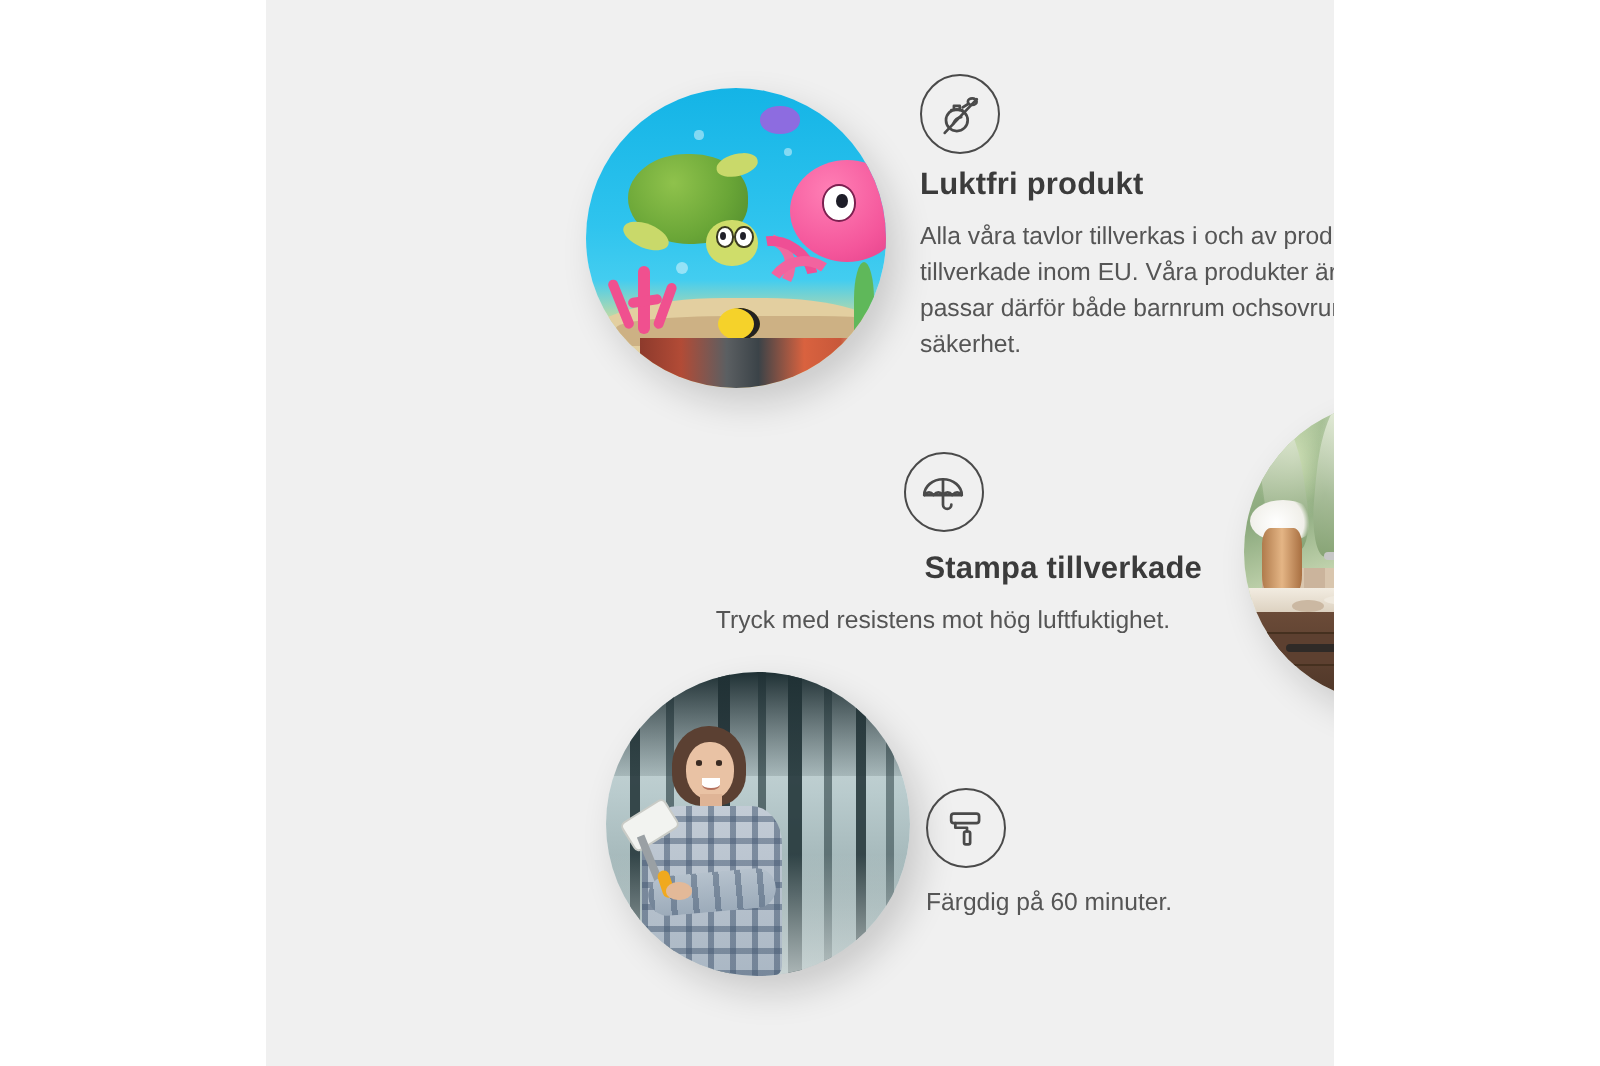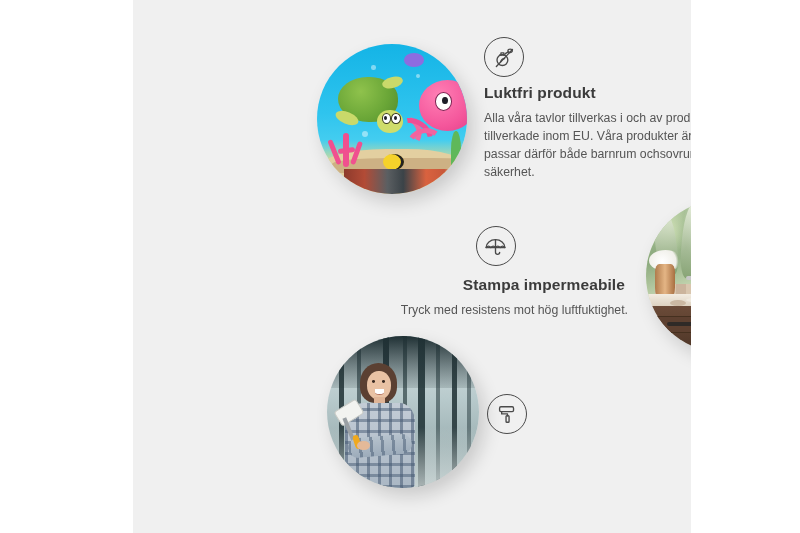--- a/index.html
+++ b/index.html
@@ -23,21 +23,20 @@
     background: #ffffff;
   }
   .panel {
     position: absolute;
     left: 133px;
     top: 0;
     width: 534px;
     height: 533px;
     background: #f0f0f0;
     overflow: hidden;
-    padding-left: 24px;
   }
 
   
   .feature {
     position: absolute;
   }
 
   .media {
     position: absolute;
     border-radius: 50%;
@@ -77,21 +76,21 @@
   #feature-1 .media { left: 160px; top: 44px; width: 150px; height: 150px; }
   #feature-1 .text-col { left: 327px; top: 37px; width: 302px; }
   #feature-1 .icon-wrap { margin-bottom: 7px; }
   #feature-1 .f-title { margin-bottom: 6px; }
 
   
   #feature-2 .media { left: 489px; top: 200px; width: 152px; height: 152px; }
   #feature-2 .text-col { left: 206px; top: 226px; width: 265px; text-align: center; }
   #feature-2 .icon-wrap { margin: 0 auto 10px auto; }
   #feature-2 .f-title { margin-bottom: 6px; text-align: right; padding-right: 3px;}
-  #feature-2 .f-body { text-align: right; }
+  #feature-2 .f-body { text-align: center; }
 
   
   #feature-3 .media { left: 170px; top: 336px; width: 152px; height: 152px; }
   #feature-3 .text-col { left: 330px; top: 394px; width: 240px; }
   #feature-3 .icon-wrap { margin-bottom: 8px; }
   #feature-3 .f-title { margin-bottom: 4px; }
 
   
   .sea { position: absolute; inset: 0; background: linear-gradient(#14b4e6 0%, #2fc4ee 46%, #43cdf0 64%, #b9d9a9 76%, #dcc79a 100%); }
   .sea .sand { position:absolute; left:0; right:0; bottom:0; height:30%; background:#e3cfa0; border-radius:46% 40% 0 0; }
@@ -280,21 +279,21 @@
 
       <div class="text-col">
         <div class="icon-wrap">
           <svg width="25" height="25" viewBox="0 0 24 24" fill="none" stroke="#4a4a4a" stroke-width="1.3" stroke-linecap="round" stroke-linejoin="round">
             <path d="M3 13 a9 7.6 0 0 1 18 0 z"></path>
             <path d="M3 13 q2.3 -2.6 4.5 0 Q9.8 10.4 12 13 q2.2 -2.6 4.5 0 Q18.8 10.4 21 13"></path>
             <path d="M12 5.4 L12 13"></path>
             <path d="M12 13 L12 17.6 a2 2 0 0 0 4 0"></path>
           </svg>
         </div>
-        <div class="f-title">Stampa impermeabile</div>
+        <div class="f-title">Stampa tillverkade</div>
         <div class="f-body">Tryck med resistens mot hög luftfuktighet.</div>
       </div>
     </div>
 
     <div class="feature" id="feature-3">
 
       <div class="media">
         <div class="forest">
           <div class="trunk t1"></div>
           <div class="trunk t2"></div>
@@ -322,17 +321,18 @@
       </div>
 
       <div class="text-col">
         <div class="icon-wrap">
           <svg width="25" height="25" viewBox="0 0 24 24" fill="none" stroke="#4a4a4a" stroke-width="1.3" stroke-linecap="round" stroke-linejoin="round">
             <rect x="4.4" y="4.6" width="13.4" height="4.6" rx="1.3"></rect>
             <path d="M6.4 9.2 L6.4 11.4 L12 11.4 L12 13.2"></path>
             <rect x="10.6" y="13.2" width="2.9" height="6.2" rx="0.8"></rect>
           </svg>
         </div>
+        <div class="f-body">Färgdig på 60 minuter.</div>
       </div>
     </div>
 
   </div>
 </div>
 
 </body></html>

